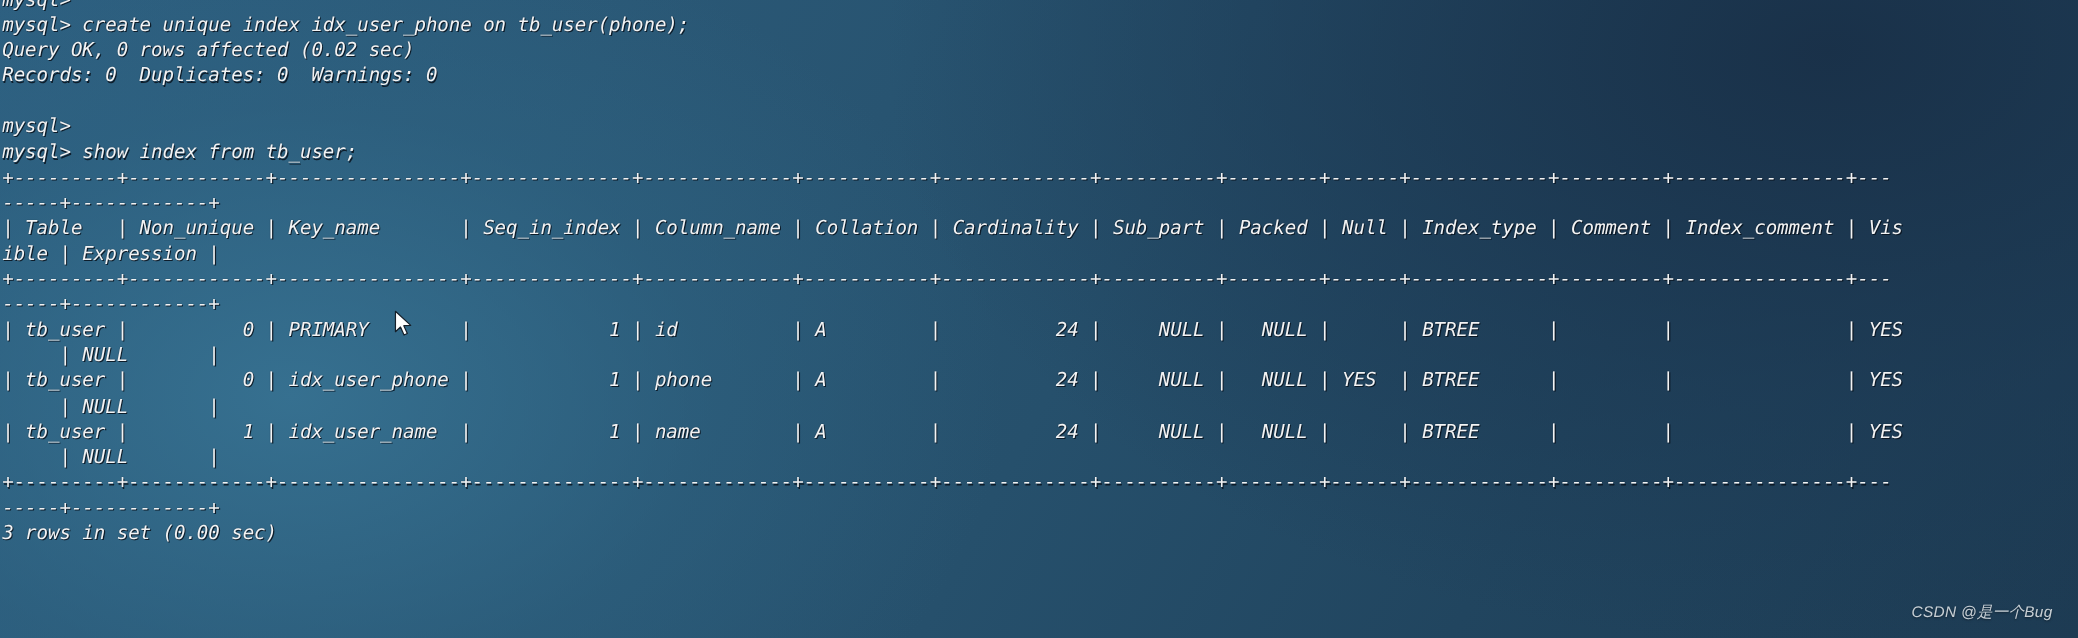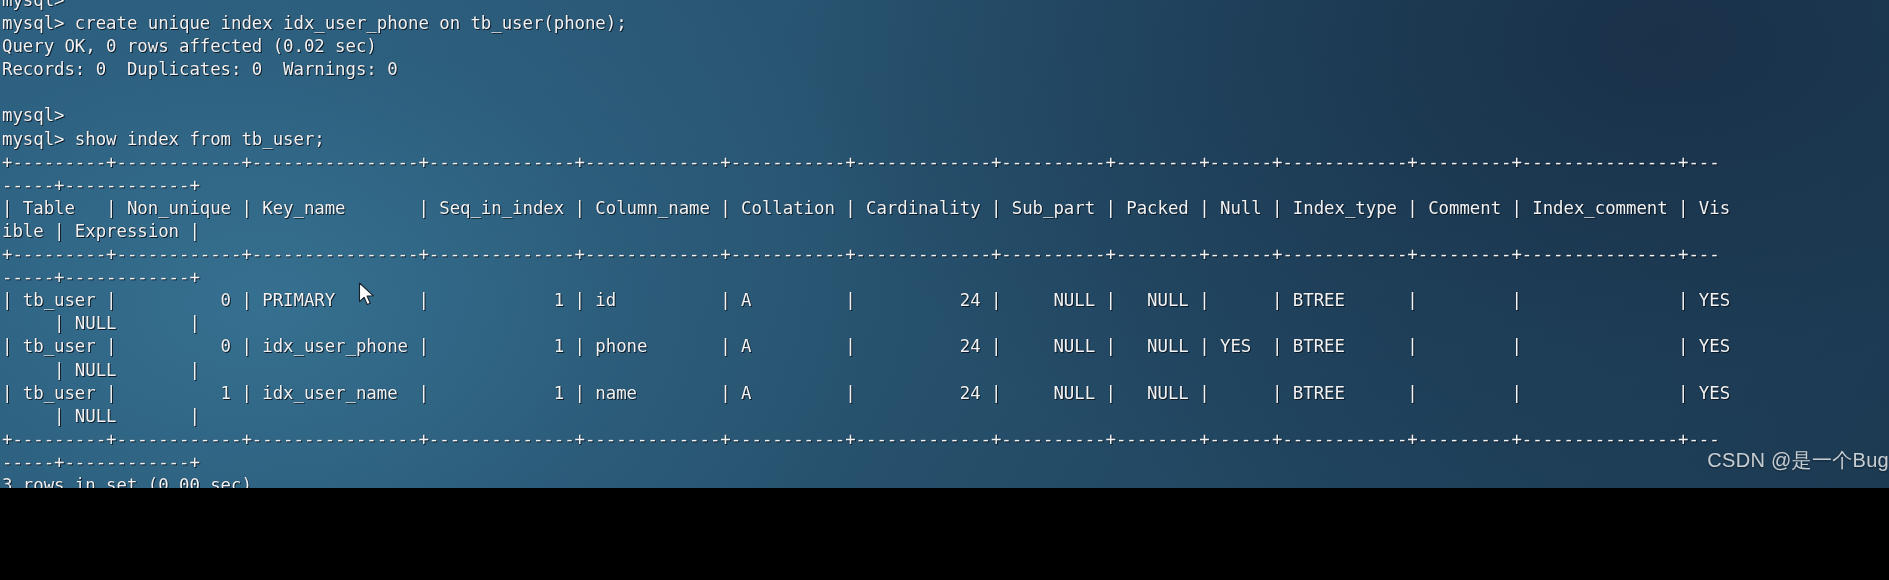--- a/index.html
+++ b/index.html
@@ -3,28 +3,29 @@
 <meta charset="utf-8">
 <style>
   html, body {
     margin: 0;
     padding: 0;
     background: #000;
   }
   #screen {
     position: relative;
     width: 1889px;
-    height: 488px;
+    height: 580px;
     overflow: hidden;
     background-color: #24506e;
     background-image:
       radial-gradient(ellipse 900px 620px at 14% 62%, rgba(56,116,148,0.85) 0%, rgba(47,101,132,0.45) 42%, rgba(40,84,112,0.0) 72%),
       radial-gradient(ellipse 1100px 700px at 88% 8%, rgba(25,48,72,0.95) 0%, rgba(28,56,82,0.55) 45%, rgba(33,68,96,0.0) 78%),
       linear-gradient(118deg, #2d5f80 0%, #2a5876 26%, #26506c 52%, #21455f 74%, #1d3b53 100%);
     font-family: "DejaVu Sans Mono", "Liberation Mono", monospace;
+    font-style: italic;
   }
   #term {
     position: absolute;
     left: 0;
     top: 0;
     width: 1889px;
     padding: 0;
     color: #f2f3f4;
     font-family: "DejaVu Sans Mono", "Liberation Mono", monospace;
     font-size: 17.4px;
@@ -45,25 +46,25 @@
     width: 1887px;
     height: 600px;
     overflow: hidden;
   }
   #cursor-arrow {
     position: absolute;
     pointer-events: none;
   }
   #watermark {
     position: absolute;
-    right: 0;
+    right: 23px;
     bottom: 14px;
     color: rgba(238,241,244,0.82);
     font-family: "Liberation Sans", "DejaVu Sans", sans-serif;
-    font-size: 20px;
+    font-size: 14px;
     letter-spacing: 0.3px;
     text-shadow: 0 1px 2px rgba(0,0,0,0.45);
     white-space: nowrap;
   }
 </style>
 </head>
 <body>
 
 <div id="screen">
 

